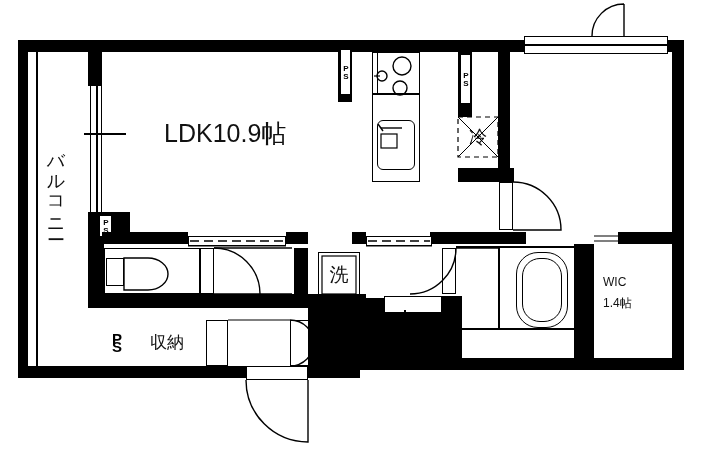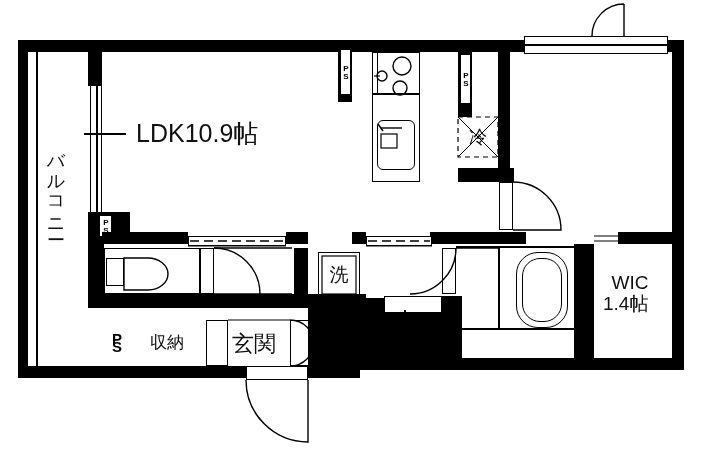--- a/index.html
+++ b/index.html
@@ -11,21 +11,21 @@
   .room-label{position:absolute;color:#111111;white-space:nowrap;letter-spacing:0px;}
   .ldk-label{font-size:25px;font-weight:400;}
   .room-label.vert{writing-mode:vertical-rl;text-orientation:upright;letter-spacing:2px;}
   .ps-blk{position:absolute;background:#ffffff;display:flex;align-items:center;justify-content:center;}
   .ps-blk span{font-size:9px;font-weight:bold;line-height:8px;color:#000;}
   .ps-vert span{writing-mode:vertical-rl;text-orientation:upright;font-size:8px;letter-spacing:-1px;}
   .fixture{position:absolute;border:1.5px solid #000;background:#fff;box-sizing:border-box;}
   .fixture-nb{position:absolute;background:#fff;}
   svg.ov{position:absolute;left:0;top:0;width:702px;height:458px;pointer-events:none;}
   .boxlabel{position:absolute;background:#fff;display:flex;align-items:center;justify-content:center;font-size:17px;color:#111;}
-  .wic-label{position:absolute;font-size:19px;line-height:21px;color:#111;text-align:right;}
+  .wic-label{position:absolute;font-size:12px;line-height:21px;color:#111;text-align:left;}
 </style>
 </head>
 <body>
 
 <div id="plan">
 
   <div class="thin" style="left:18px;top:40px;width:2px;height:338px;"></div>
   <div class="thin" style="left:36px;top:40px;width:2px;height:338px;"></div>
   <div class="room-label vert" style="left:44px;top:140px;font-size:18px;">バルコニー</div>
 
@@ -43,21 +43,21 @@
   <div class="wall" style="left:18px;top:366px;width:342px;height:12px;"></div>
   <div class="wall" style="left:360px;top:358px;width:324px;height:12px;"></div>
 
   <div class="wall" style="left:88px;top:40px;width:14px;height:46px;"></div>
   <div class="wall" style="left:88px;top:212px;width:14px;height:28px;"></div>
 
   <div class="fixture-nb" style="left:90px;top:86px;width:12px;height:126px;border-left:1.5px solid #000;border-right:1.5px solid #000;box-sizing:border-box;"></div>
   <div class="thin" style="left:96px;top:86px;width:1.5px;height:126px;"></div>
   <div class="thin" style="left:84px;top:133px;width:42px;height:1.5px;"></div>
 
-  <div class="room-label ldk-label" style="left:136px;top:117px;">LDK10.9帖</div>
+  <div class="room-label ldk-label" style="left:164px;top:117px;">LDK10.9帖</div>
 
   <div class="wall" style="left:96px;top:212px;width:34px;height:28px;"></div>
   <div class="ps-blk ps-vert" style="left:100px;top:216px;width:11px;height:20px;">
     <span>PS</span>
   </div>
 
   <div class="wall" style="left:338px;top:40px;width:14px;height:62px;"></div>
   <div class="ps-blk ps-vert" style="left:341px;top:50px;width:9px;height:44px;">
     <span>PS</span>
   </div>
@@ -104,21 +104,20 @@
   <div class="ps-blk" style="left:104px;top:320px;width:26px;height:46px;flex-direction:column;">
     <span style="font-size:15px;">P</span>
     <span style="font-size:15px;">S</span>
   </div>
 
   <div class="fixture-nb" style="left:146px;top:320px;width:60px;height:46px;"></div>
   <div class="room-label" style="left:150px;top:331px;font-size:17px;">収納</div>
 
   <div class="fixture-nb" style="left:206px;top:320px;width:148px;height:46px;"></div>
   <div class="fixture-nb" style="left:206px;top:320px;width:22px;height:46px;border:1.5px solid #000;box-sizing:border-box;"></div>
-  <div class="room-label" style="left:232px;top:329px;font-size:22px;">玄関</div>
   <div class="fixture-nb" style="left:290px;top:320px;width:64px;height:46px;border:1.5px solid #000;box-sizing:border-box;"></div>
 
   <div class="fixture-nb" style="left:246px;top:366px;width:62px;height:14px;border:1.5px solid #000;box-sizing:border-box;background:#fff;"></div>
 
   <div class="fixture" style="left:318px;top:252px;width:42px;height:46px;"></div>
   <div class="boxlabel" style="left:320px;top:254px;width:38px;height:42px;font-size:19px;">洗</div>
 
   <div class="fixture" style="left:384px;top:296px;width:58px;height:34px;"></div>
   <div class="thin" style="left:404px;top:310px;width:2px;height:14px;"></div>
   <div class="wall" style="left:366px;top:298px;width:18px;height:14px;"></div>

